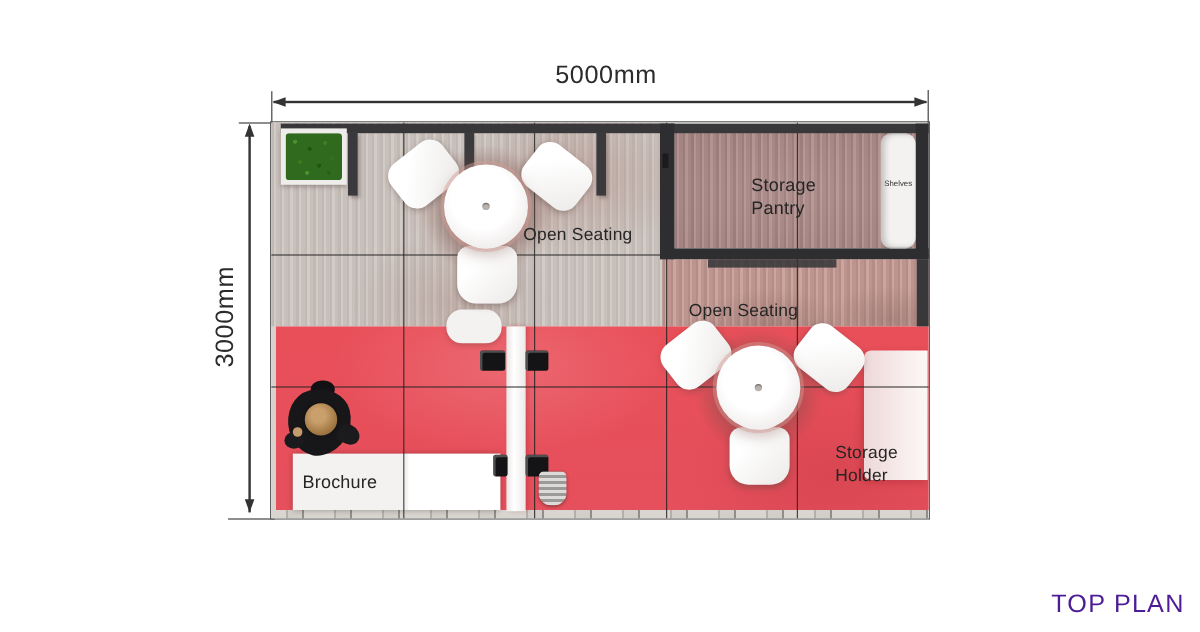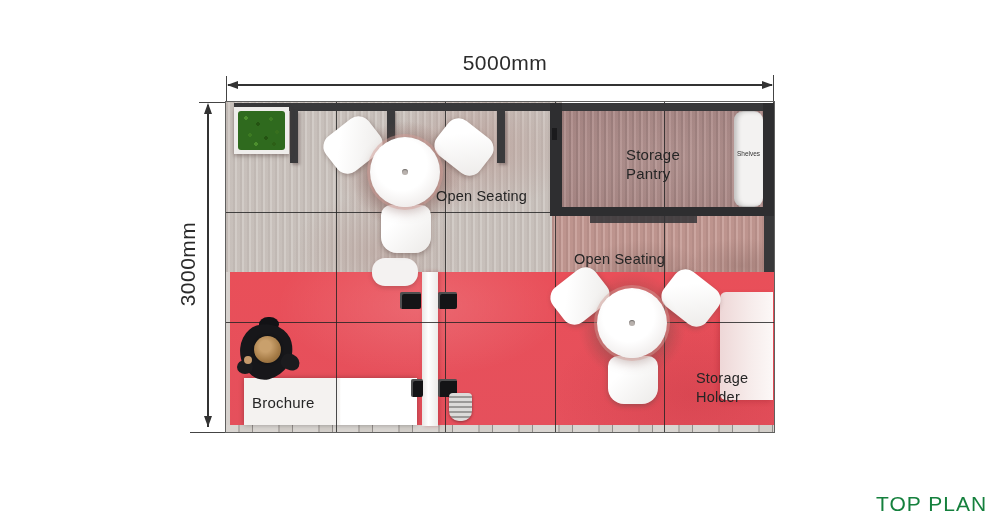--- a/index.html
+++ b/index.html
@@ -9,21 +9,21 @@
 
   
   .dim-line{background:#333;}
   .tick{background:#444;}
   .arr{width:0;height:0;}
   .arr.left {border-right:11px solid #333;border-top:4px solid transparent;border-bottom:4px solid transparent;}
   .arr.right{border-left:11px solid #333;border-top:4px solid transparent;border-bottom:4px solid transparent;}
   .arr.up   {border-bottom:11px solid #333;border-left:4px solid transparent;border-right:4px solid transparent;}
   .arr.down {border-top:11px solid #333;border-left:4px solid transparent;border-right:4px solid transparent;}
   .dim-text{font-size:21px;letter-spacing:.5px;color:#2b2b2b;}
-  .plan-title{font-size:21px;letter-spacing:1px;color:#15803d;text-align:right;}
+  .plan-title{font-size:21px;letter-spacing:1px;color:#4c1d95;text-align:right;}
 
   
   .plan{left:226px;top:102px;width:548px;height:330px;outline:1px solid #60605f;overflow:hidden;}
 
   
   .wood-a{left:0;top:0;width:336px;height:170px;
     background:
       radial-gradient(95px 75px at 179px 72px, rgba(186,138,130,.55), rgba(186,138,130,0) 72%),
       radial-gradient(130px 95px at 255px 45px, rgba(172,124,116,.38), transparent 70%),
       radial-gradient(120px 85px at 150px 150px, rgba(168,126,118,.28), transparent 70%),

